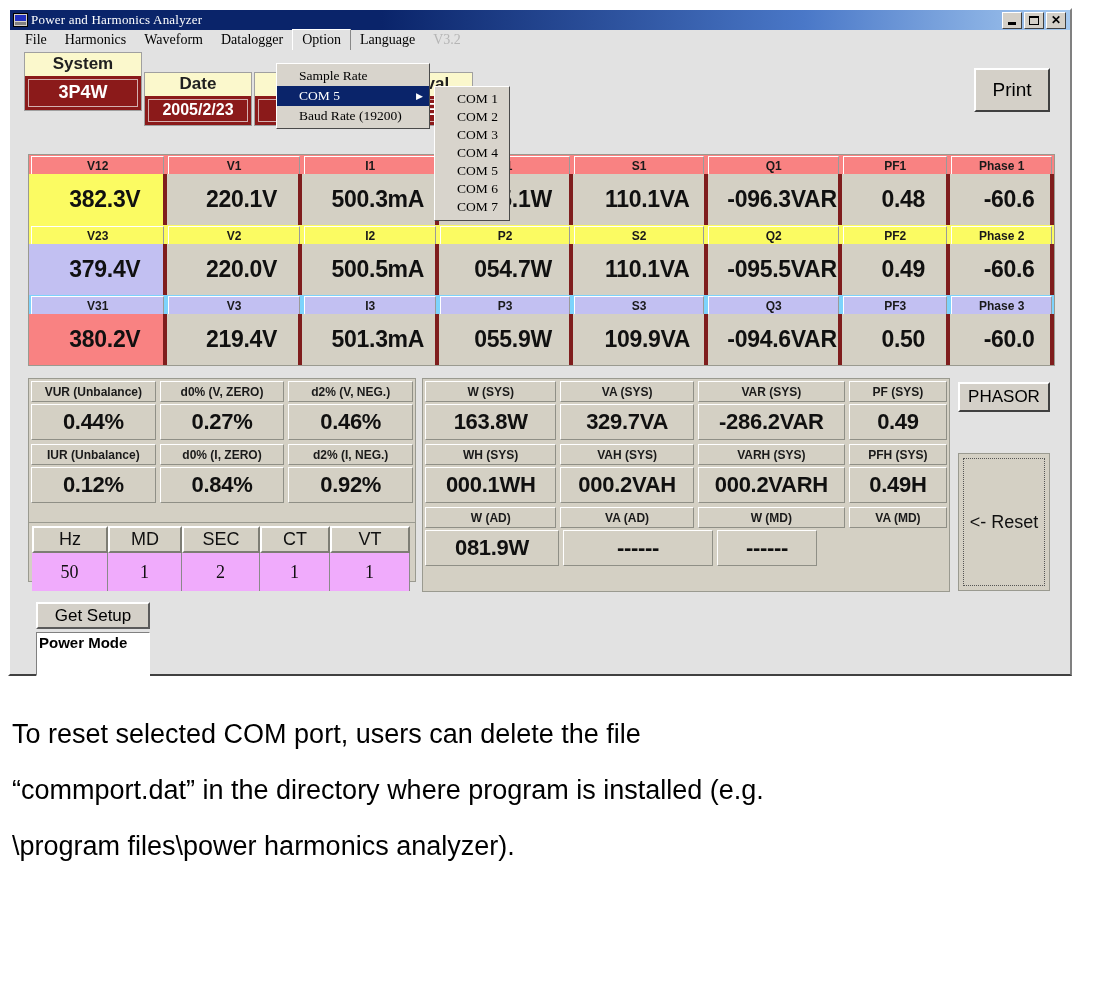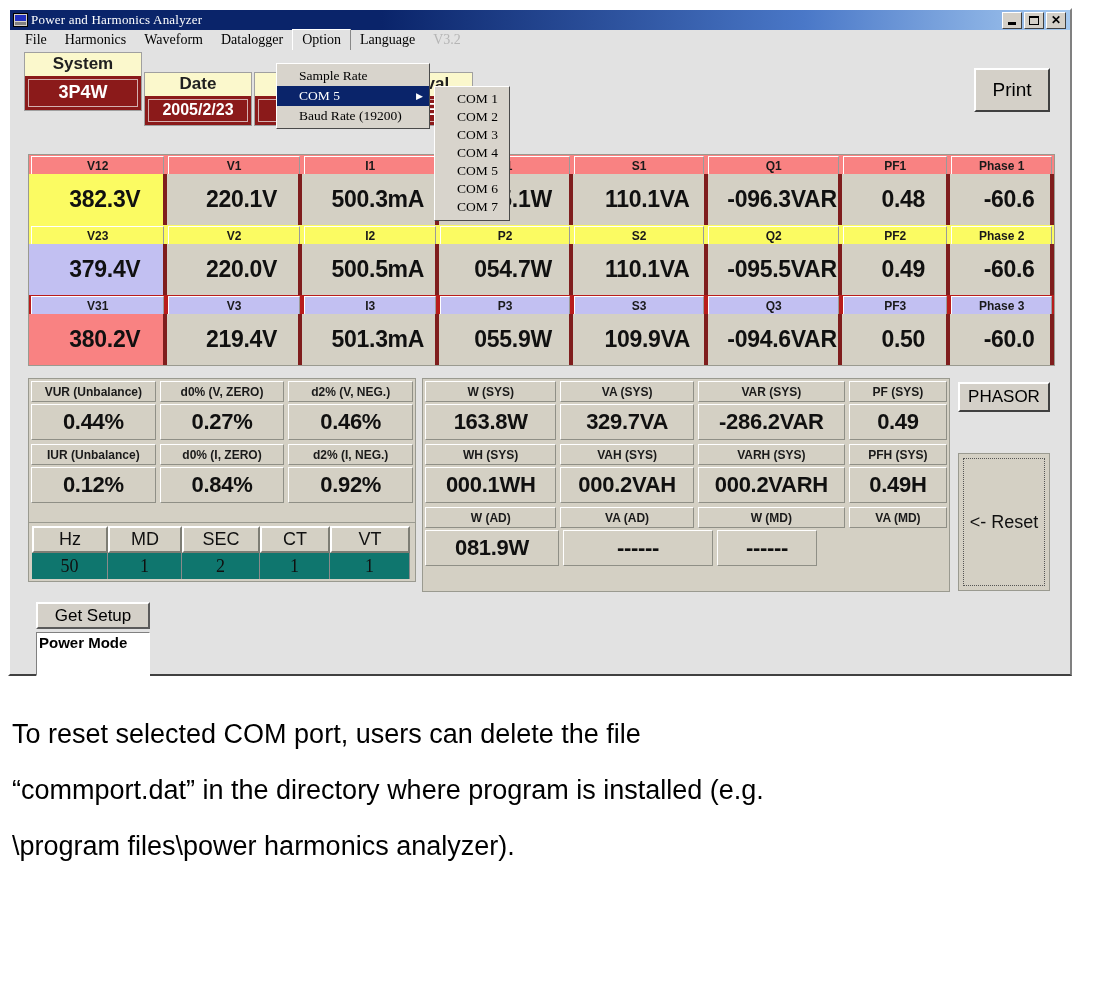--- a/index.html
+++ b/index.html
@@ -182,21 +182,21 @@
     border: 1px solid;
     border-color: #ffffff #9a9a9a #9a9a9a #ffffff;
     margin: 1px 2px;
     font-family: "Liberation Sans", sans-serif;
   }
   .hdr-r1 { background: #f98282; }
   .hdr-r2 { background: #fbfb62; }
   .hdr-r3 { background: #c2c0f2; }
   .band-r1 { background: #f98282; }
   .band-r2 { background: #fbfb62; }
-  .band-r3 { background: #b91c1c; }
+  .band-r3 { background: #7dd3fc; }
 
   .val-cell {
     display: flex; align-items: center; justify-content: center;
     font-size: 23px; font-weight: bold; color: #101010;
     background: #d4d0c4;
     border-right: 4px solid #7f1d1d;
     font-family: "Liberation Sans", sans-serif;
     letter-spacing: -.3px;
     padding-left: 18px;
   }
@@ -253,24 +253,24 @@
     height: 27px;
     display: flex; align-items: center; justify-content: center;
     font-size: 18px; color: #101010;
     background: #d4d0c4;
     border: 2px solid;
     border-color: #ffffff #7d7d74 #7d7d74 #ffffff;
     font-family: "Liberation Sans", sans-serif;
   }
   #hz-vals { display: flex; }
   .hz-v {
-    height: 26px;
+    height: 38px;
     display: flex; align-items: center; justify-content: center;
     font-size: 18px; color: #101010;
-    background: #0f766e;
+    background: #f0abfc;
     border-right: 1px solid #8a8a8a;
     font-family: "Liberation Serif", serif;
   }
   .hzw-0 { width: 76px; }
   .hzw-1 { width: 74px; }
   .hzw-2 { width: 78px; }
   .hzw-3 { width: 70px; }
   .hzw-4 { width: 80px; }
 
   

